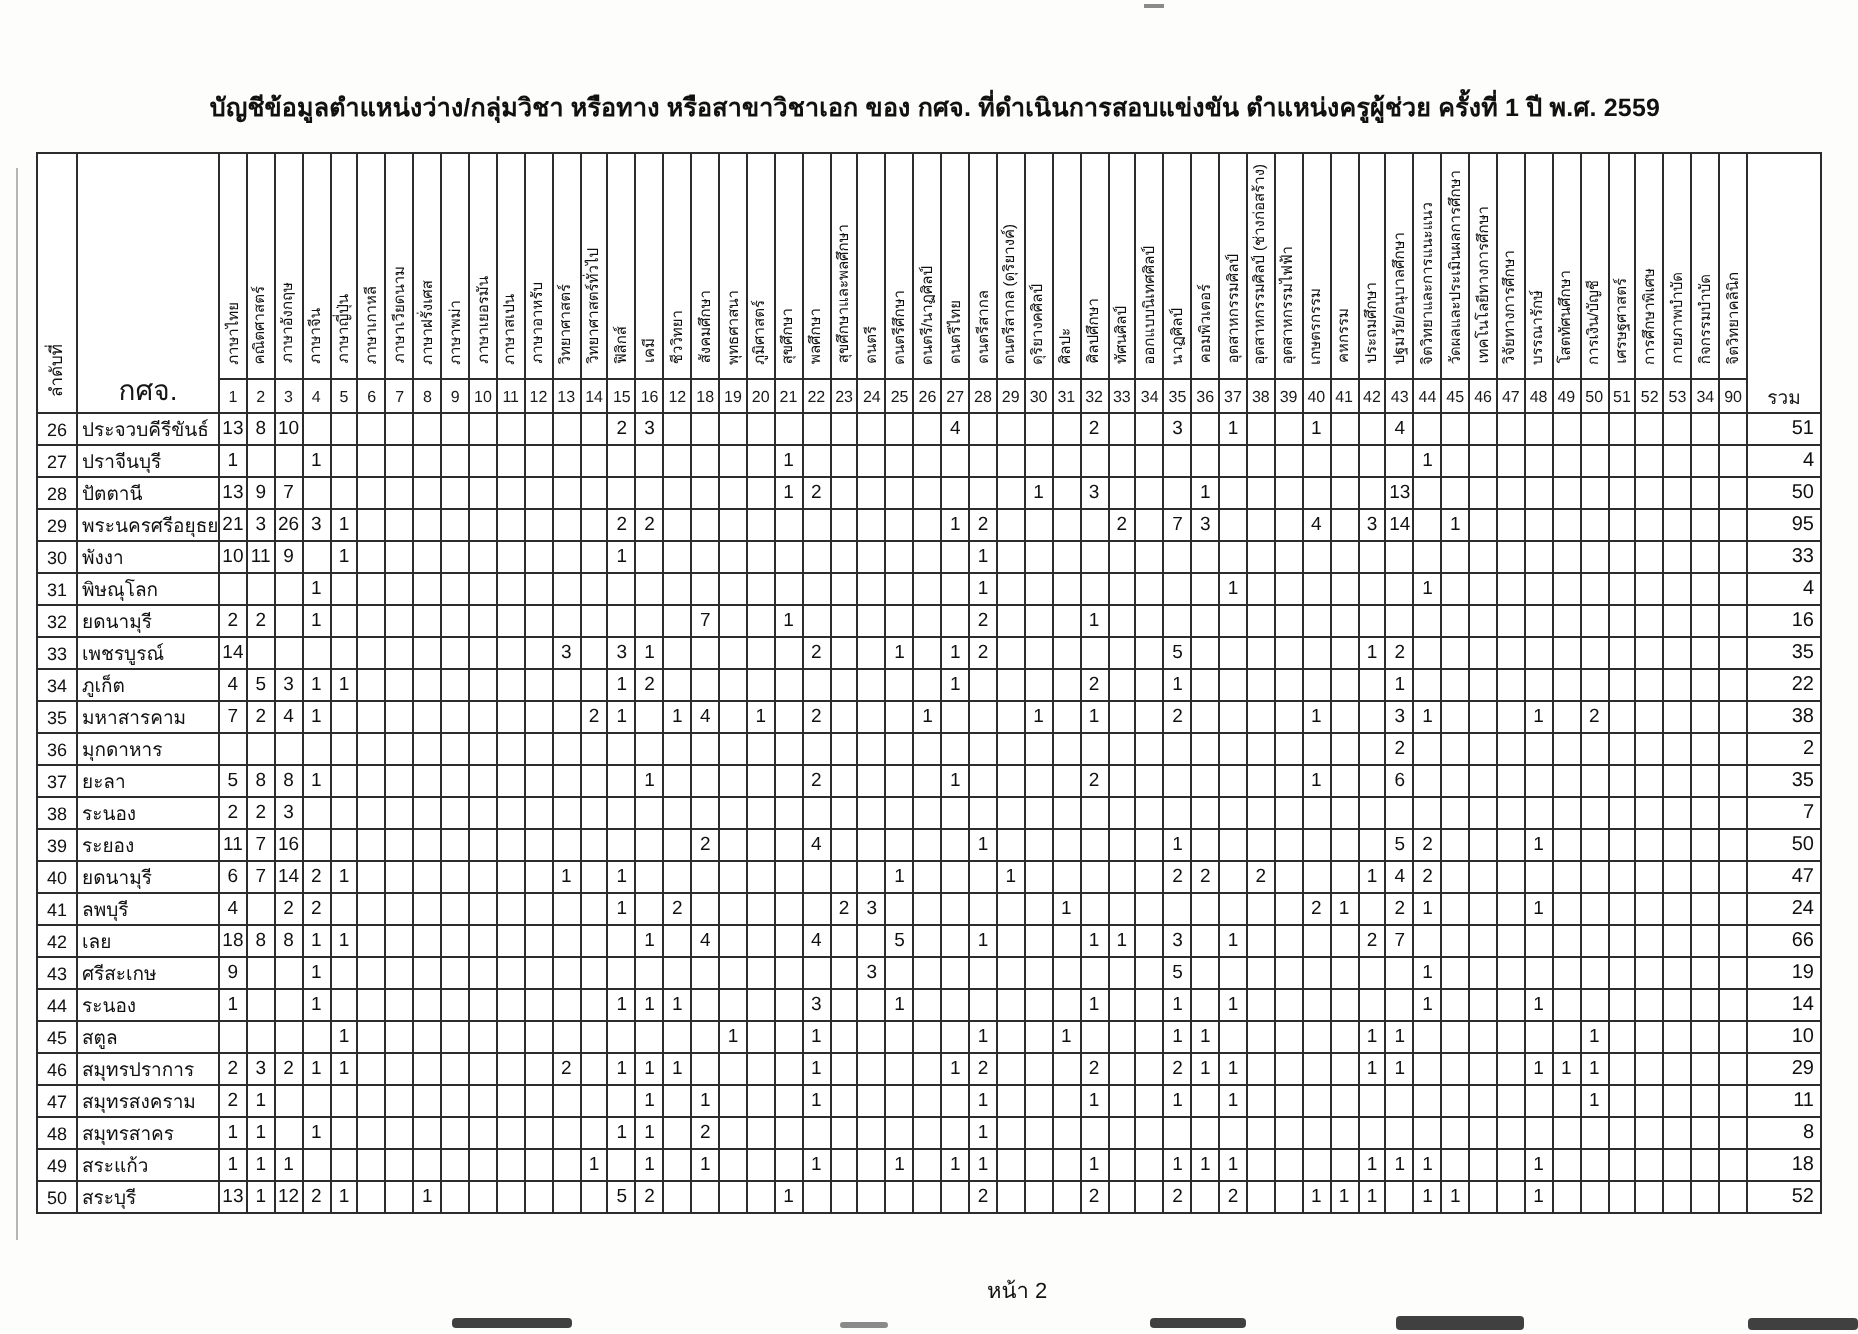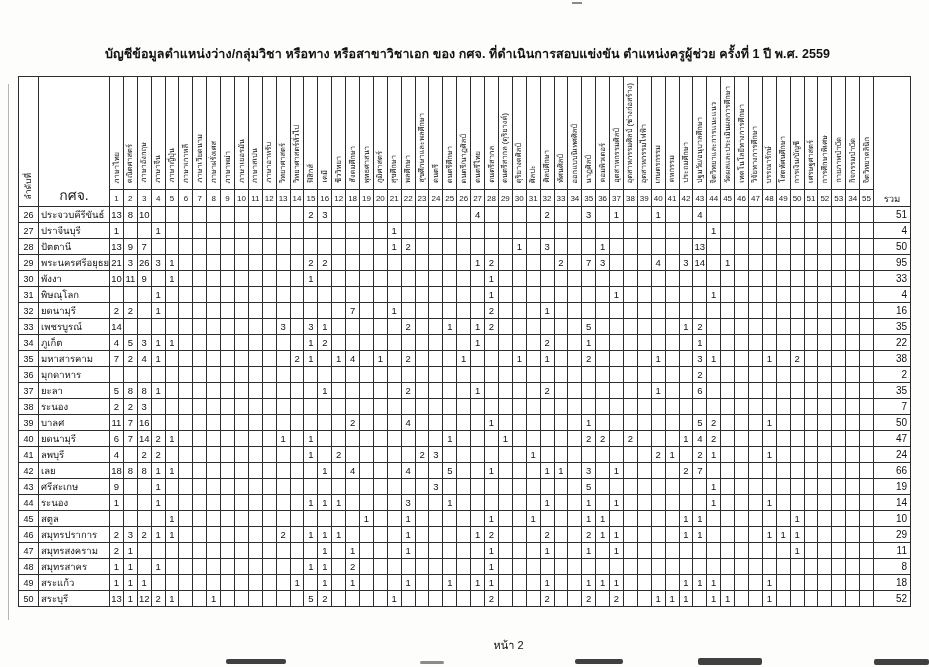--- a/index.html
+++ b/index.html
@@ -226,21 +226,21 @@
           <th>45</th>
           <th>46</th>
           <th>47</th>
           <th>48</th>
           <th>49</th>
           <th>50</th>
           <th>51</th>
           <th>52</th>
           <th>53</th>
           <th>34</th>
-          <th>55</th>
+          <th>90</th>
         </tr>
       </thead>
       <tbody>
         <tr>
           <td class="no">26</td>
           <td class="name">ประจวบคีรีขันธ์</td>
           <td>13</td>
           <td>8</td>
           <td>10</td>
           <td></td>
@@ -1012,21 +1012,21 @@
           <td></td>
           <td></td>
           <td></td>
           <td></td>
           <td></td>
           <td></td>
           <td class="total">7</td>
         </tr>
         <tr>
           <td class="no">39</td>
-          <td class="name">บาลศ</td>
+          <td class="name">ระยอง</td>
           <td>11</td>
           <td>7</td>
           <td>16</td>
           <td></td>
           <td></td>
           <td></td>
           <td></td>
           <td></td>
           <td></td>
           <td></td>

